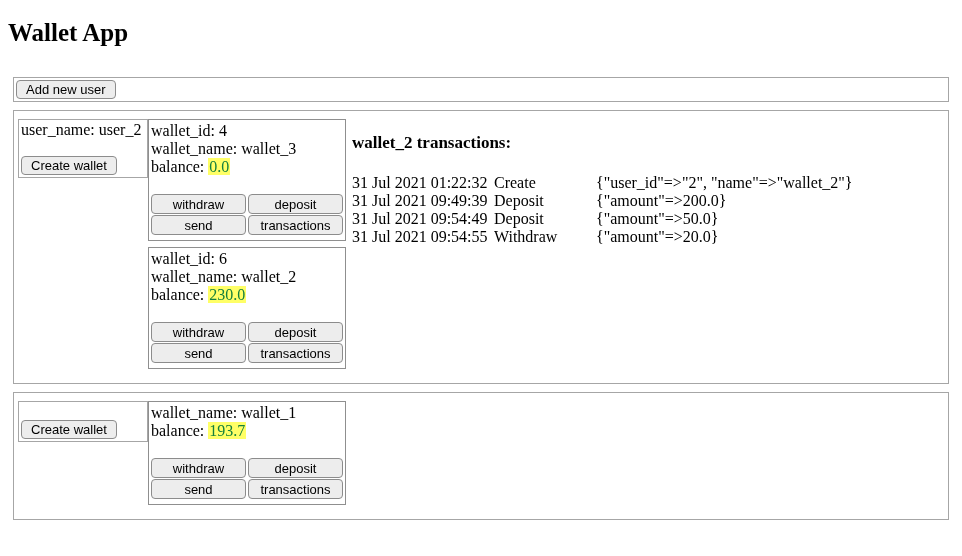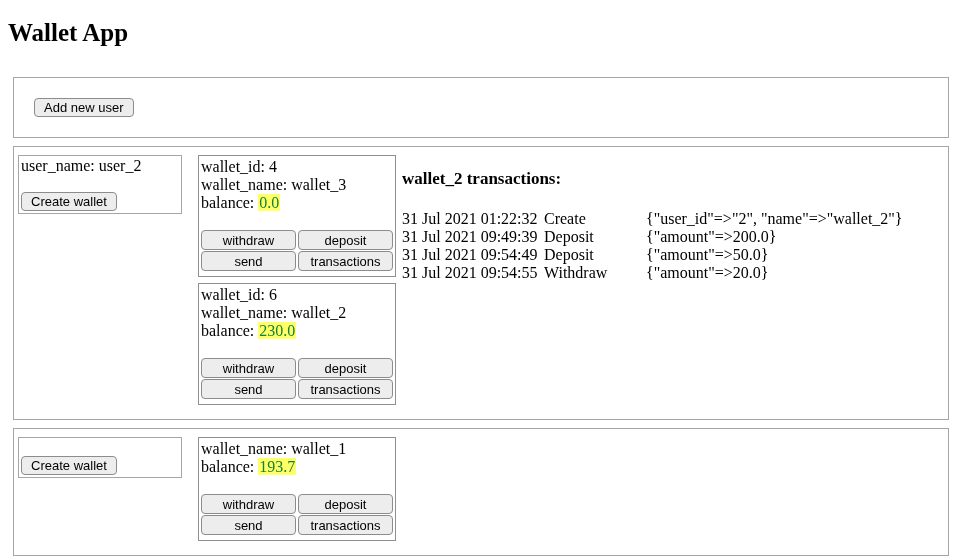--- a/index.html
+++ b/index.html
@@ -22,50 +22,49 @@
     font-family: "Liberation Serif", serif;
     font-size: 25px;
     font-weight: bold;
     margin: 6px 0 26px 1px;
     line-height: 37px;
   }
   .section {
     border: 1px solid var(--section-border);
     margin: 0 6px 8px 6px;
   }
-  .toolbar { padding: 20px; }
+  .toolbar { padding: 2px; }
   .btn {
     font-family: "Liberation Sans", sans-serif;
     font-size: 13px;
     color: #000;
     background: var(--button-bg);
     border: 1px solid var(--button-border);
     border-radius: 4px;
     padding: 1px 9px;
     height: 19px;
     line-height: 15px;
     cursor: pointer;
     white-space: nowrap;
   }
   .user-section {
     display: flex;
     align-items: flex-start;
     padding: 8px 4px;
   }
   .user-box {
     border: 1px solid var(--section-border);
-    width: 164px;
+    width: 130px;
     min-height: 39px;
     padding: 1px 1px 2px 2px;
     flex-shrink: 0;
   }
   .user-name { line-height: 18px; white-space: nowrap; }
   .user-box .btn { margin-top: 17px; }
   .wallets-col {
-    margin-left: 16px;
     width: 182px;
     flex-shrink: 0;
   }
   .wallet-card {
     border: 1px solid var(--card-border);
     padding: 2px 2px 5px 2px;
     margin-bottom: 6px;
     width: 198px;
   }
   .w-line { line-height: 18px; white-space: nowrap; }

